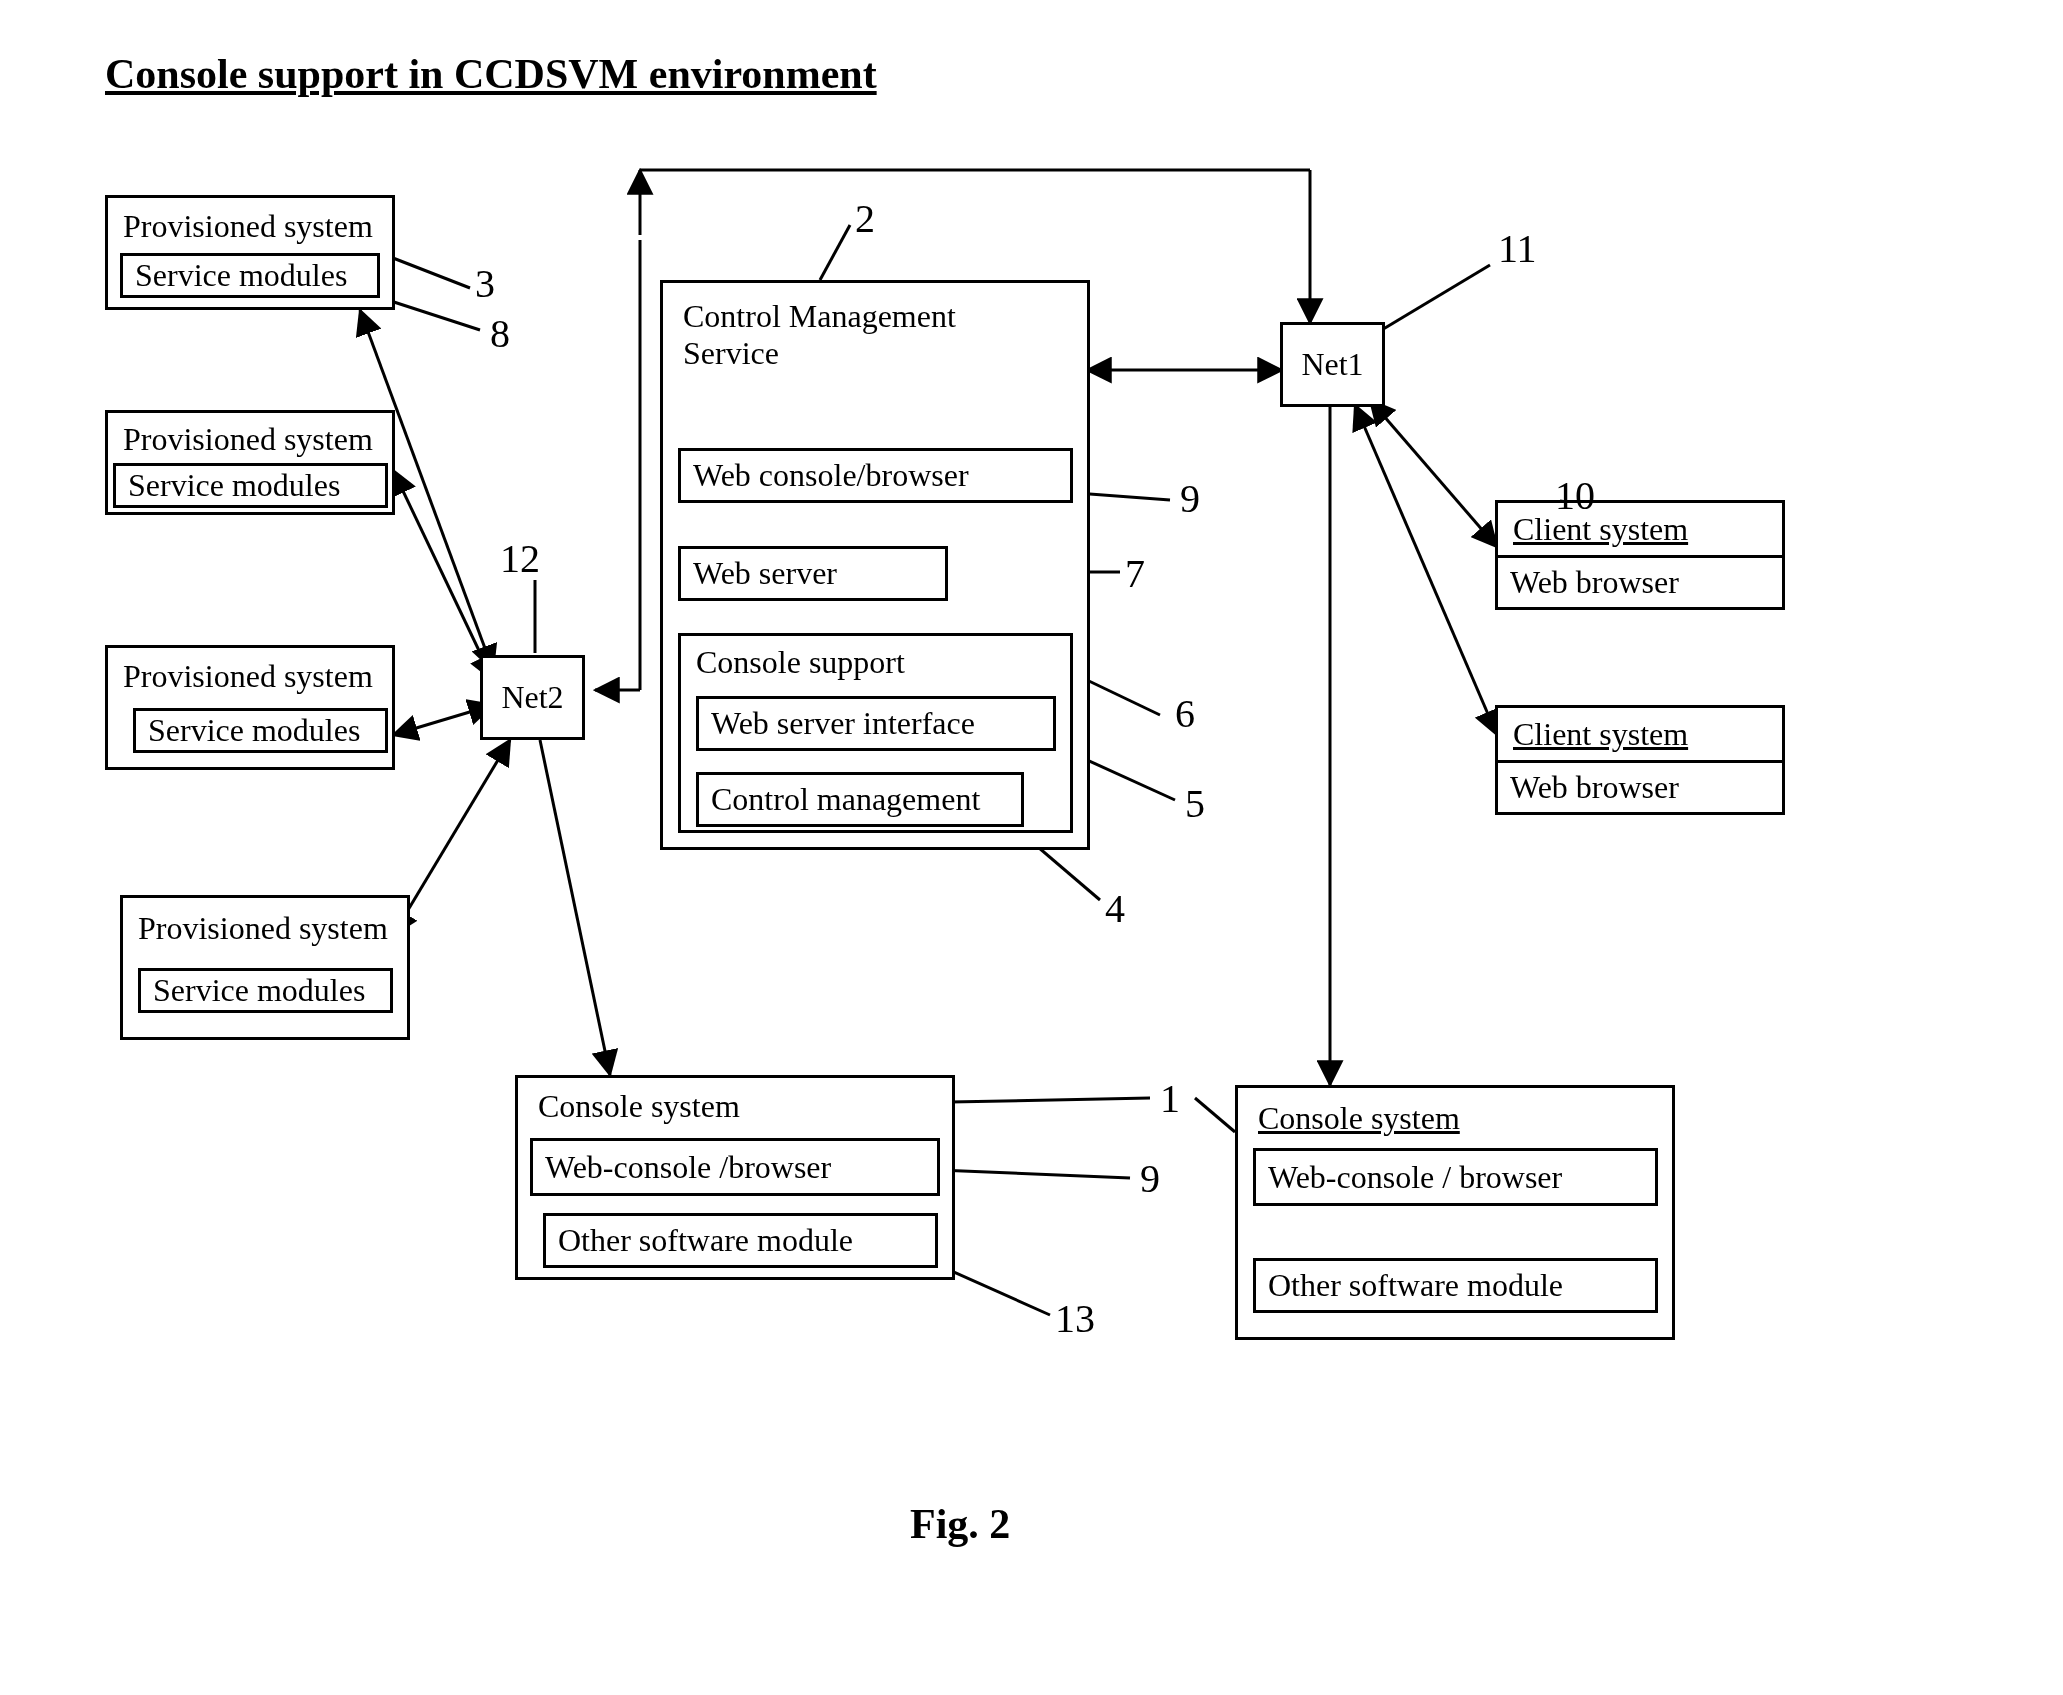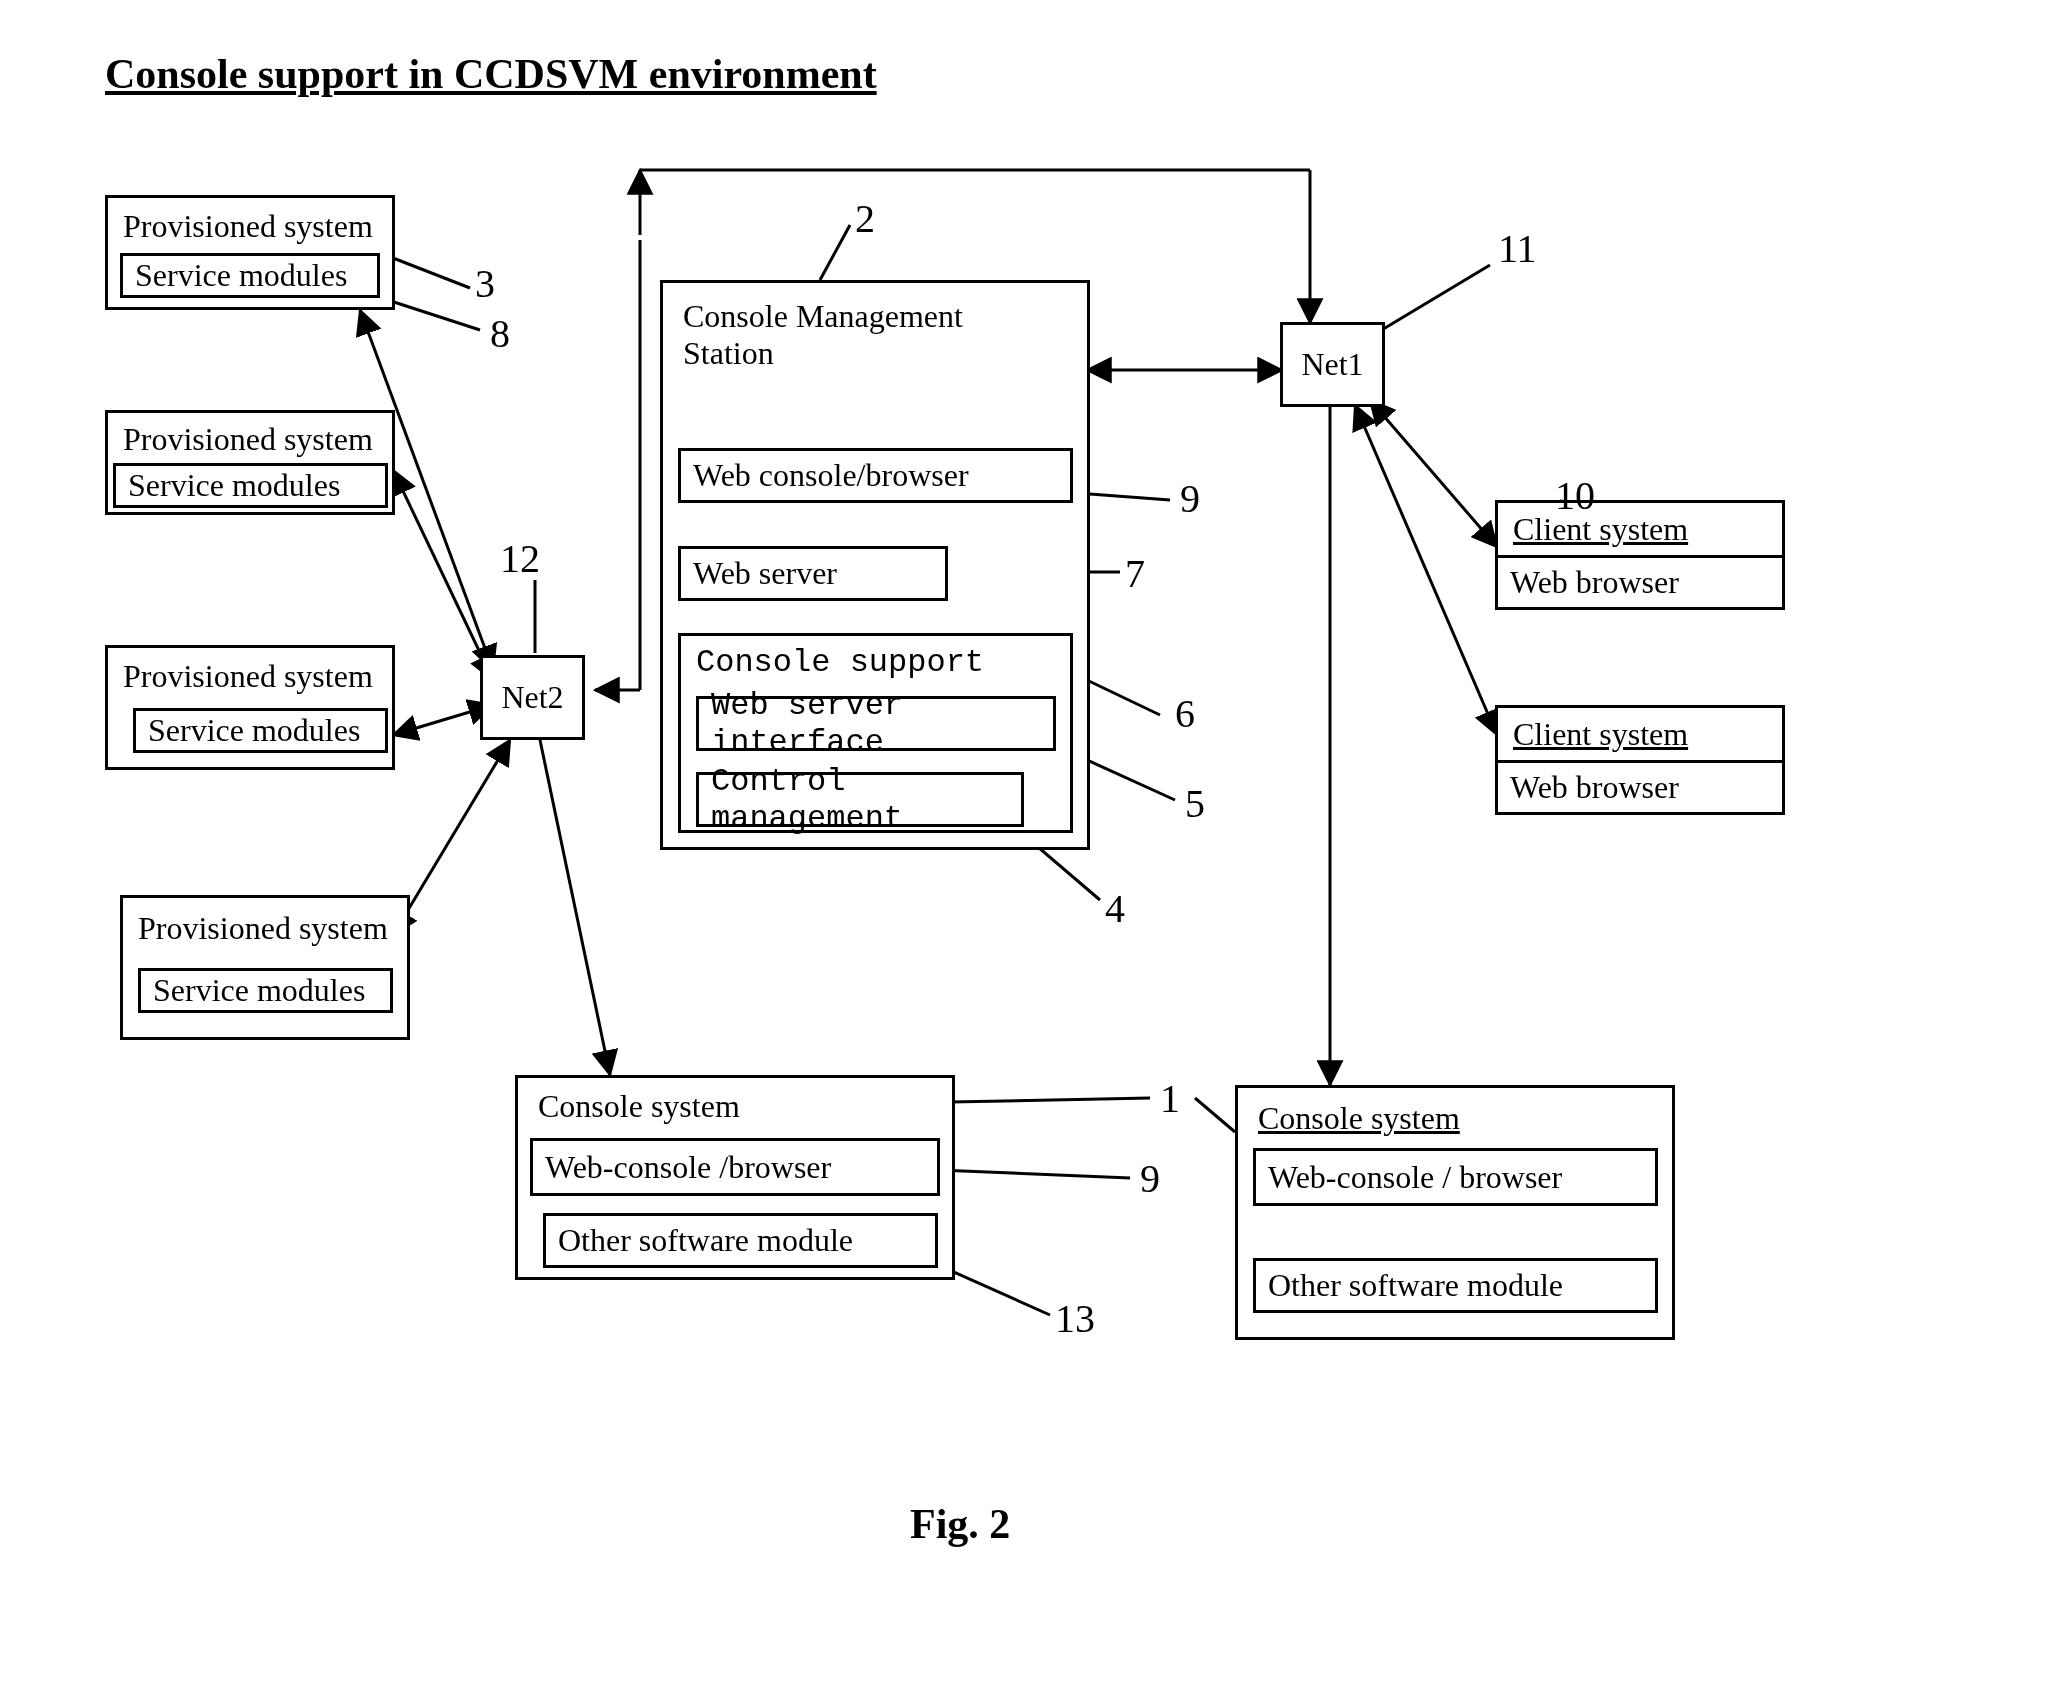--- a/index.html
+++ b/index.html
@@ -140,27 +140,27 @@
   </div>
 
   <div class="box" style="left:120px; top:895px; width:290px; height:145px;">
     <div class="lbl" style="left:15px; top:12px;">Provisioned system</div>
     <div class="inner" style="left:15px; top:70px; width:255px; height:45px;">Service modules</div>
   </div>
 
   <div class="inner" style="left:480px; top:655px; width:105px; height:85px; justify-content:center; padding:0;">Net2</div>
 
   <div class="box" style="left:660px; top:280px; width:430px; height:570px;">
-    <div class="lbl" style="left:20px; top:15px; width:300px;">Console Management Station</div>
+    <div class="lbl" style="left:20px; top:15px; width:300px;">Control Management Service</div>
 
     <div class="inner" style="left:15px; top:165px; width:395px; height:55px;">Web console/browser</div>
 
     <div class="inner" style="left:15px; top:263px; width:270px; height:55px;">Web server</div>
 
-    <div class="box" style="left:15px; top:350px; width:395px; height:200px;font-family:Liberation Mono, monospace;">
+    <div class="box" style="left:15px; top:350px; width:395px; height:200px;">
       <div class="lbl" style="left:15px; top:8px;">Console support</div>
       <div class="inner" style="left:15px; top:60px; width:360px; height:55px;">Web server interface</div>
       <div class="inner" style="left:15px; top:136px; width:328px; height:55px;">Control management</div>
     </div>
   </div>
 
   <div class="inner" style="left:1280px; top:322px; width:105px; height:85px; justify-content:center; padding:8px;">Net1</div>
 
   <div class="box" style="left:1495px; top:500px; width:290px; height:110px;">
     <div class="lbl ul" style="left:15px; top:8px;">Client system</div>

